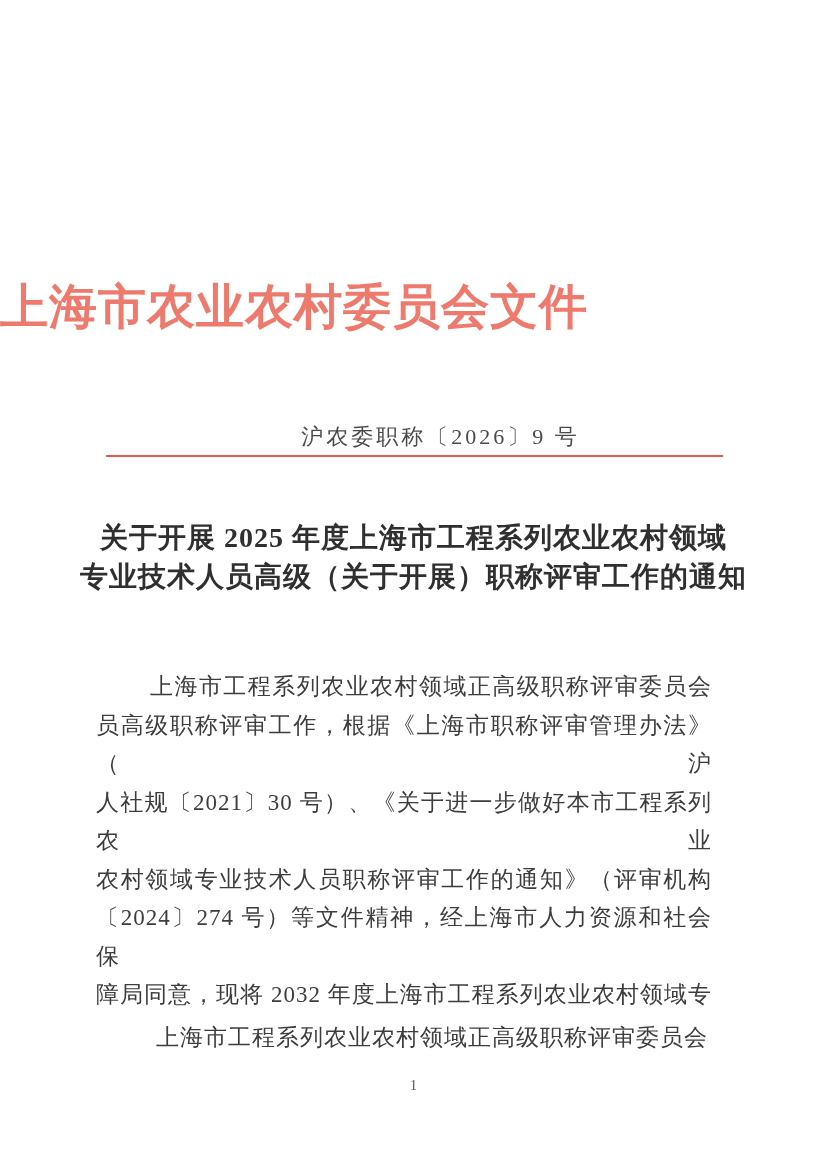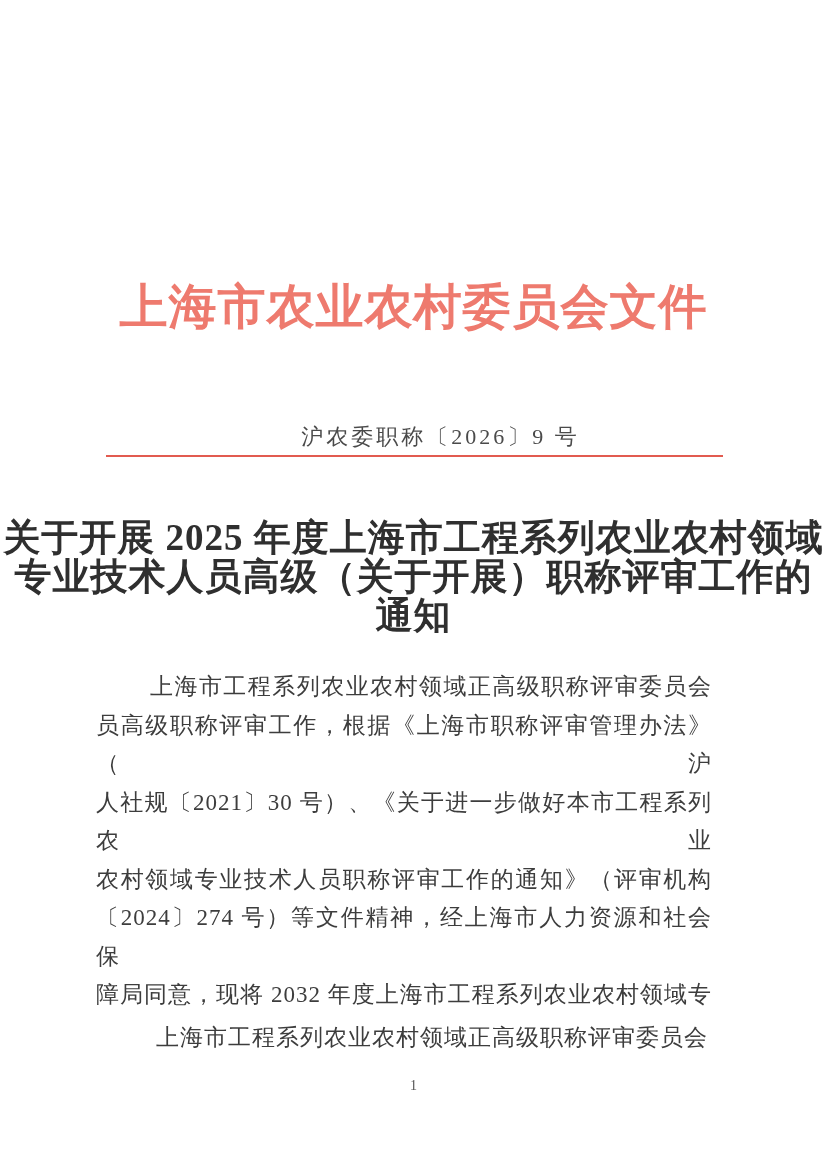--- a/index.html
+++ b/index.html
@@ -14,21 +14,20 @@
     background: #ffffff;
     overflow: hidden;
   }
 
   
   .org-title {
     position: absolute;
     top: 270px;
     left: 0;
     width: 100%;
-    text-align: center;
     font-size: 48px;
     line-height: 74px;
     font-weight: bold;
     letter-spacing: 1px;
     color: #ee7a6e;
   }
 
   
   .doc-number {
     position: absolute;
@@ -53,21 +52,21 @@
     background: #e25b50;
   }
 
   
   .notice-title {
     position: absolute;
     top: 518px;
     left: 0;
     width: 100%;
     text-align: center;
-    font-size: 37px;
+    font-size: 28px;
     line-height: 39px;
     font-weight: bold;
     color: #2f2f2f;
     letter-spacing: 1px;
   }
 
   
   .body-block {
     position: absolute;
     top: 668px;

